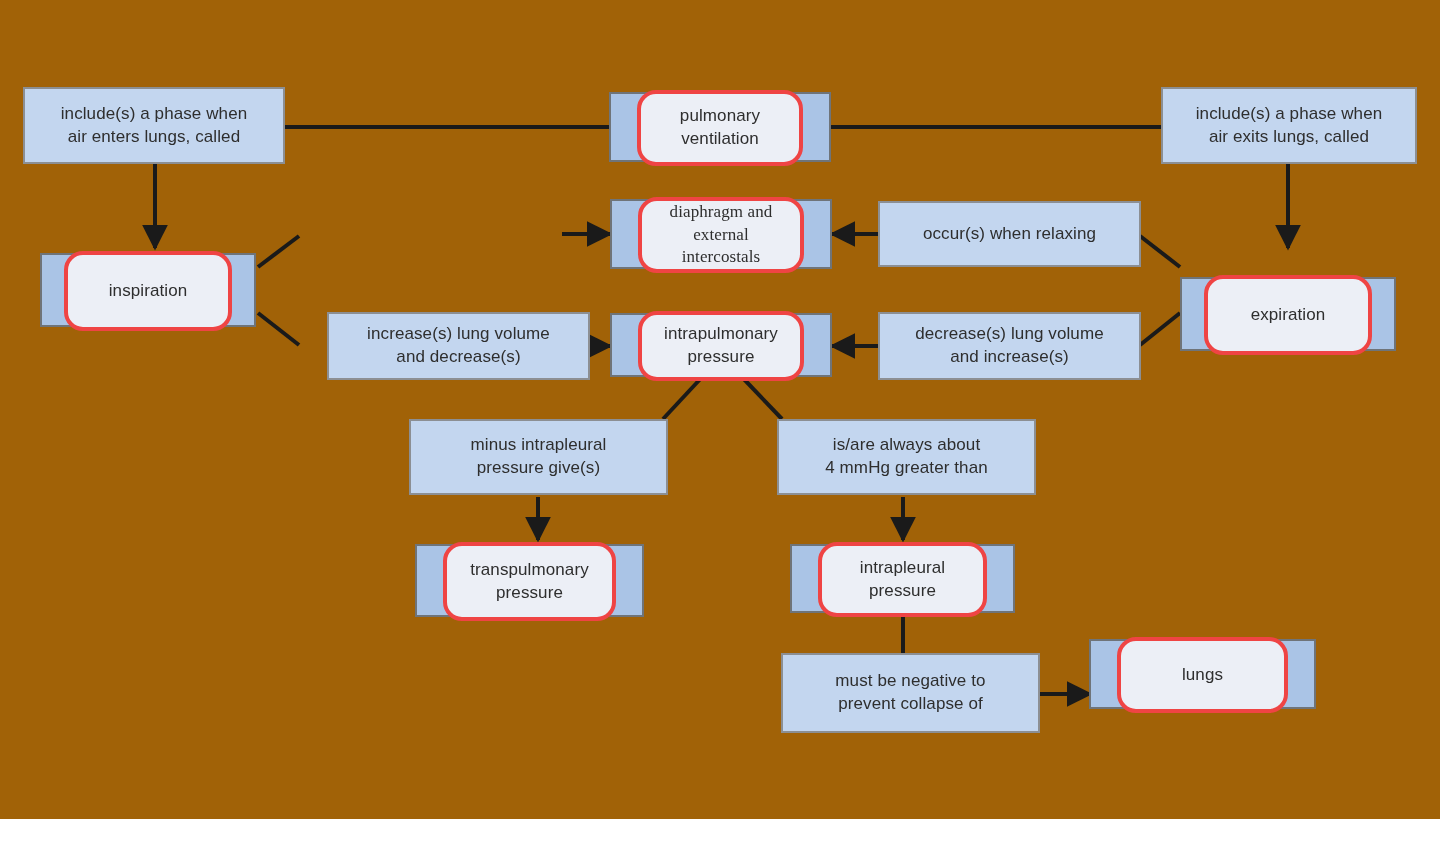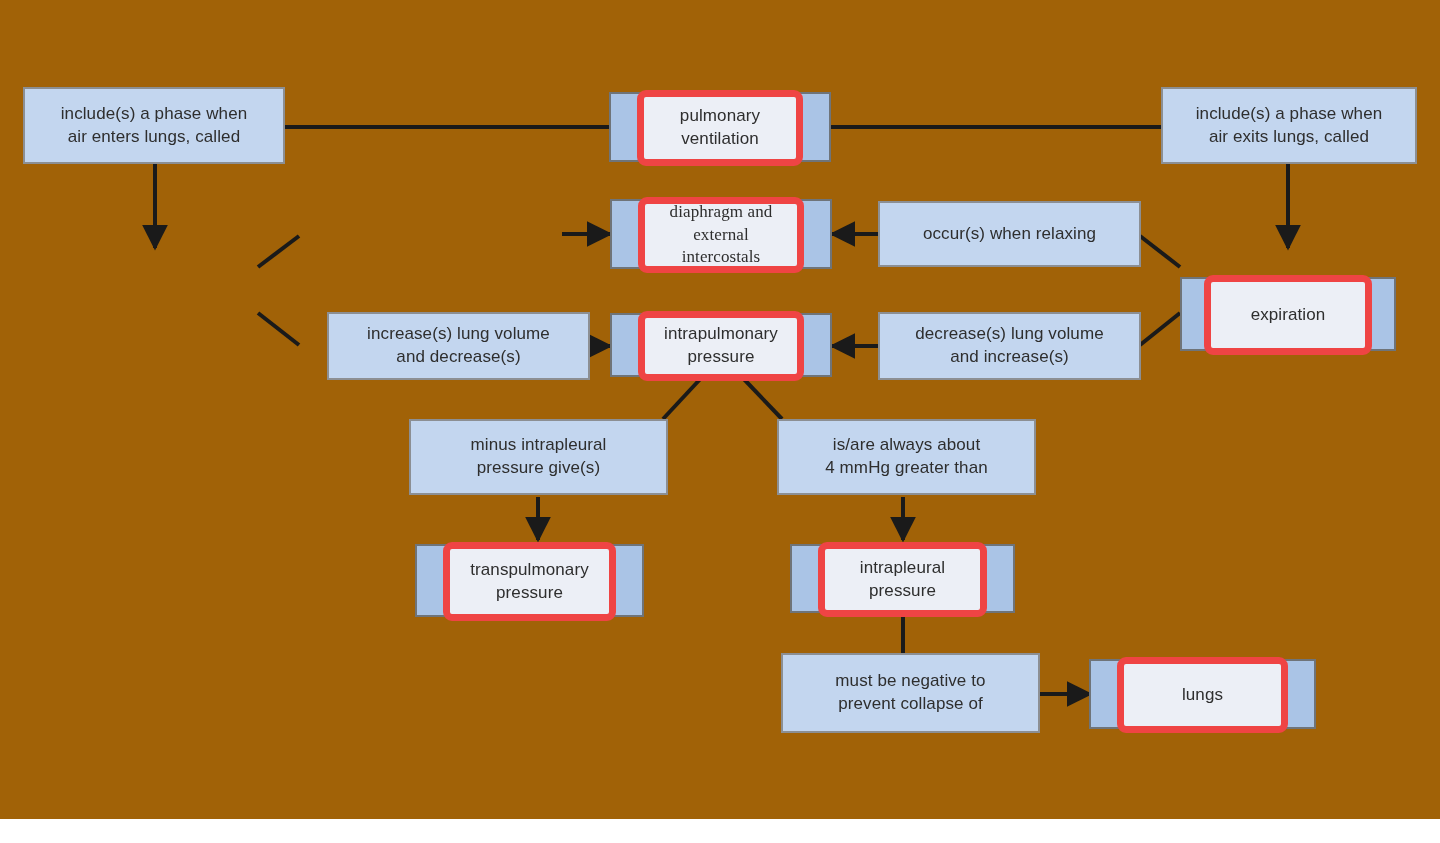--- a/index.html
+++ b/index.html
@@ -53,22 +53,22 @@
     z-index: 4;
   }
   .concept .inner {
     position: absolute;
     left: 26px;
     right: 26px;
     top: -4px;
     bottom: -6px;
     box-sizing: border-box;
     background: #eceff6;
-    border: 7px solid #ef4444;
-    border-radius: 9px;
+    border: 4px solid #ef4444;
+    border-radius: 19px;
     display: flex;
     align-items: center;
     justify-content: center;
     text-align: center;
     color: #2e2e2e;
     font-size: 17px;
     line-height: 1.35;
     letter-spacing: 0.1px;
   }
   .concept.narrow .inner {
@@ -159,20 +159,25 @@
         <span>external</span><br>
         <span>intercostals</span>
       </div>
     </div>
   </div>
 
   <div class="link-box" style="left:878px; top:201px; width:263px; height:66px;">
     <span>occur(s) when relaxing</span>
   </div>
 
+  <div class="concept narrow" style="left:40px; top:253px; width:216px; height:74px;">
+    <div class="inner">
+      <span>inspiration</span>
+    </div>
+  </div>
 
   <div class="concept narrow" style="left:1180px; top:253px; width:216px; height:74px;margin-top:24px;">
     <div class="inner">
       <span>expiration</span>
     </div>
   </div>
 
   <div class="link-box" style="left:299px; top:312px; width:263px; height:68px;margin-left:28px;">
     <div>
       <span>increase(s) lung volume</span><br>
@@ -228,19 +233,19 @@
     </div>
   </div>
 
   <div class="link-box" style="left:781px; top:653px; width:259px; height:80px;">
     <div>
       <span>must be negative to</span><br>
       <span>prevent collapse of</span>
     </div>
   </div>
 
-  <div class="concept" style="left:1089px; top:659px; width:227px; height:70px;">
+  <div class="concept" style="left:1089px; top:639px; width:227px; height:70px;">
     <div class="inner">
       <span>lungs</span>
     </div>
   </div>
 
 </div>
 
 </body></html>

